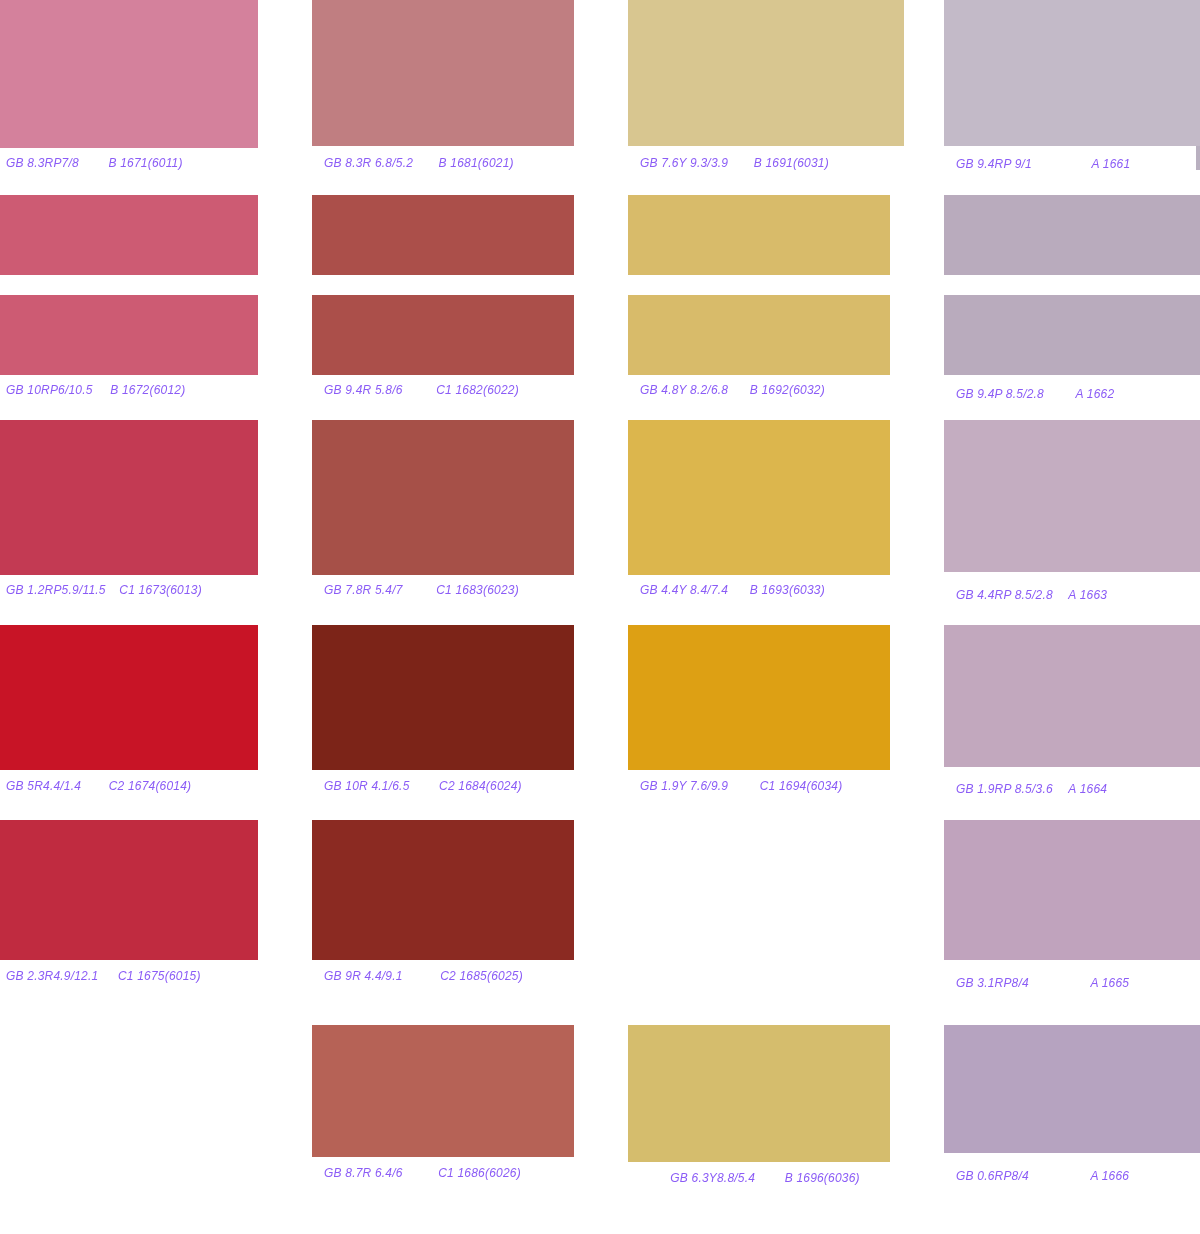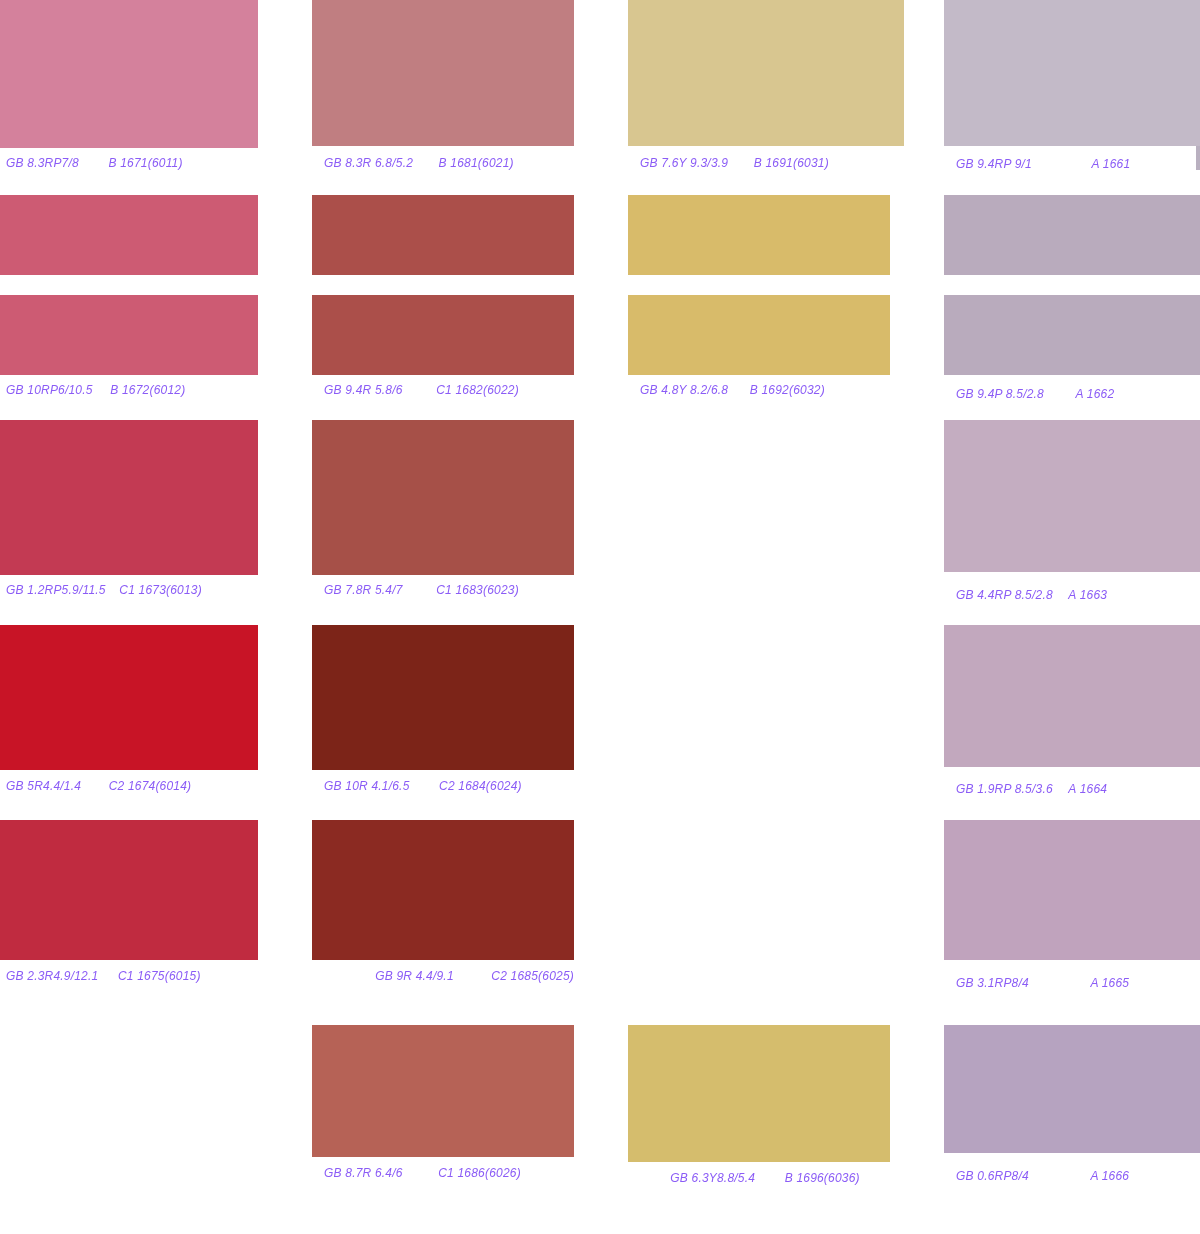--- a/index.html
+++ b/index.html
@@ -162,21 +162,21 @@
     <div class="cell" style="top:615px;height:195px;">
       <div class="swatch" style="top: 10px; height: 145px; background-color: rgb(124, 36, 24);"></div>
       <div class="label lbl-pad-1" style="top:165px;">
         <span class="code">GB 10R 4.1/6.5</span>
         <span class="ref" style="padding-left:26px;">C2 1684(6024)</span>
       </div>
     </div>
 
     <div class="cell" style="top:810px;height:195px;">
       <div class="swatch" style="top: 10px; height: 140px; background-color: rgb(139, 42, 34);"></div>
-      <div class="label lbl-pad-1" style="top:160px;text-align:right;">
+      <div class="label lbl-pad-1" style="top:160px;">
         <span class="code">GB 9R 4.4/9.1</span>
         <span class="ref" style="padding-left:34px;">C2 1685(6025)</span>
       </div>
     </div>
 
     <div class="cell" style="top:1005px;height:229px;">
       <div class="swatch" style="top: 20px; height: 132px; background-color: rgb(182, 98, 86);"></div>
       <div class="label lbl-pad-1" style="top:162px;">
         <span class="code">GB 8.7R 6.4/6</span>
         <span class="ref" style="padding-left:32px;">C1 1686(6026)</span>
@@ -196,21 +196,35 @@
 
     <div class="cell" style="top:190px;height:215px;">
       <div class="swatch" style="top: 5px; height: 80px; background-color: rgb(216, 187, 106);"></div>
       <div class="swatch" style="top: 105px; height: 80px; background-color: rgb(216, 187, 106);"></div>
       <div class="label lbl-pad-1" style="top:194px;">
         <span class="code">GB 4.8Y 8.2/6.8</span>
         <span class="ref" style="padding-left:18px;">B 1692(6032)</span>
       </div>
     </div>
 
-
+    <div class="cell" style="top:420px;height:195px;">
+      <div class="swatch" style="top: 0px; height: 155px; background-color: rgb(220, 182, 77);"></div>
+      <div class="label lbl-pad-1" style="top:164px;">
+        <span class="code">GB 4.4Y 8.4/7.4</span>
+        <span class="ref" style="padding-left:18px;">B 1693(6033)</span>
+      </div>
+    </div>
+
+    <div class="cell" style="top:615px;height:195px;">
+      <div class="swatch" style="top: 10px; height: 145px; background-color: rgb(221, 160, 20);"></div>
+      <div class="label lbl-pad-1" style="top:165px;">
+        <span class="code">GB 1.9Y 7.6/9.9</span>
+        <span class="ref" style="padding-left:28px;">C1 1694(6034)</span>
+      </div>
+    </div>
 
 
     <div class="cell" style="top:1005px;height:229px;text-align:center;">
       <div class="swatch" style="top: 20px; height: 137px; background-color: rgb(213, 189, 109);"></div>
       <div class="label lbl-pad-1" style="top:167px;">
         <span class="code">GB 6.3Y8.8/5.4</span>
         <span class="ref" style="padding-left:26px;">B 1696(6036)</span>
       </div>
     </div>
   </div>

